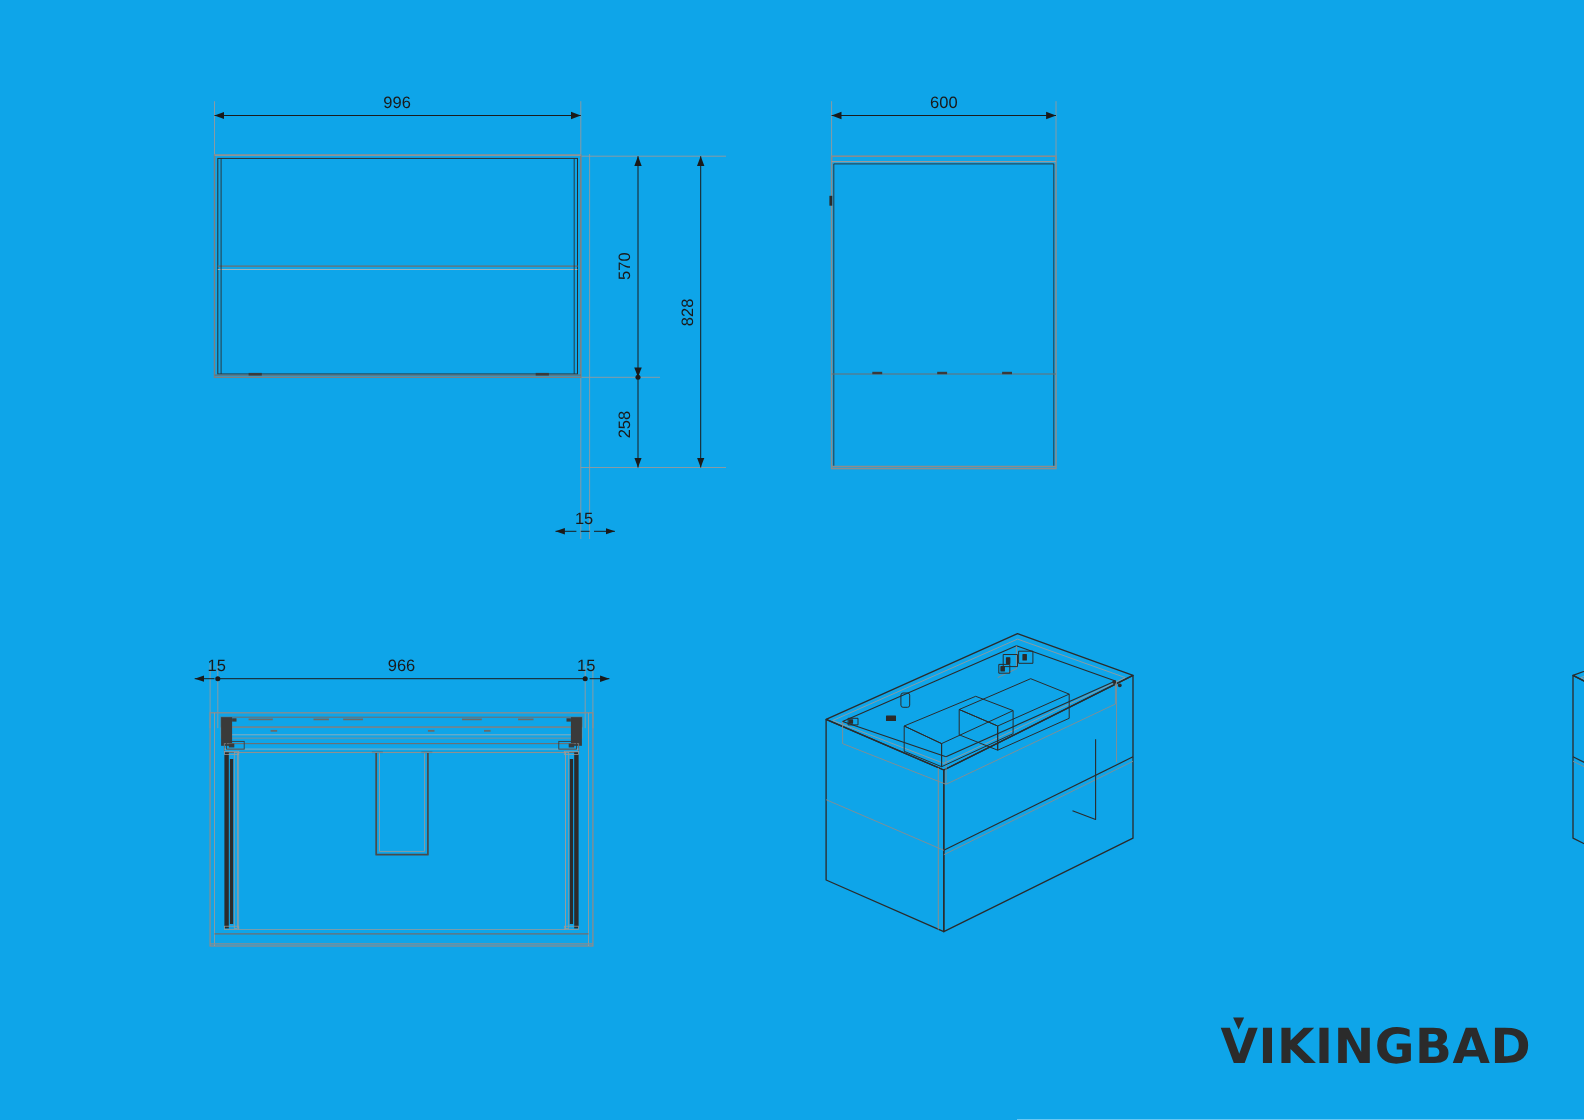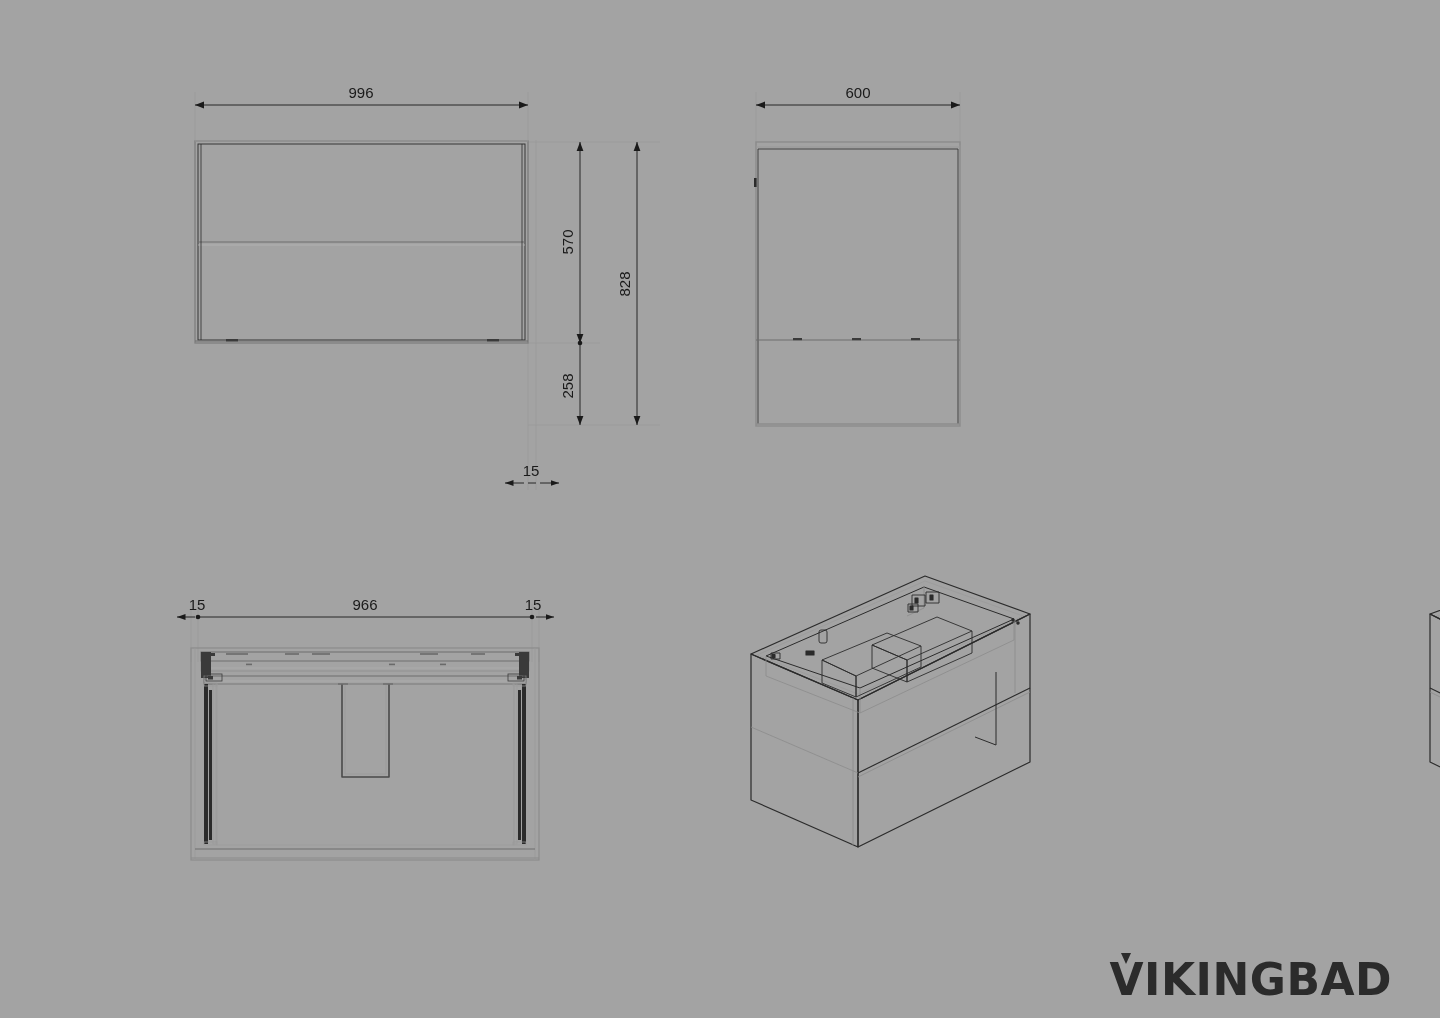--- a/index.html
+++ b/index.html
@@ -5,21 +5,21 @@
 <style>
   html, body {
     margin: 0;
     padding: 0;
     background: #ffffff;
   }
   #sheet {
     position: relative;
     width: 1440px;
     height: 1018px;
-    background: #a3a3a3;
+    background: #0ea5e9;
     font-family: "Liberation Sans", sans-serif;
     overflow: hidden;
   }
   #drawing-svg {
     position: absolute;
     left: 0;
     top: 0;
     width: 1440px;
     height: 1018px;
   }
@@ -29,21 +29,21 @@
     fill: #1a1a1a;
   }
   .dimtext-vert {
     font-family: "Liberation Sans", sans-serif;
     font-size: 15px;
     fill: #1a1a1a;
   }
   .brand {
     position: absolute;
     right: 48px;
-    bottom: 16px;
+    bottom: 44px;
     display: flex;
     align-items: flex-end;
     line-height: 1;
   }
   .brand-wordmark {
     position: relative;
     font-family: "DejaVu Sans", sans-serif;
     font-size: 44px;
     font-weight: 600;
     letter-spacing: 0.5px;

